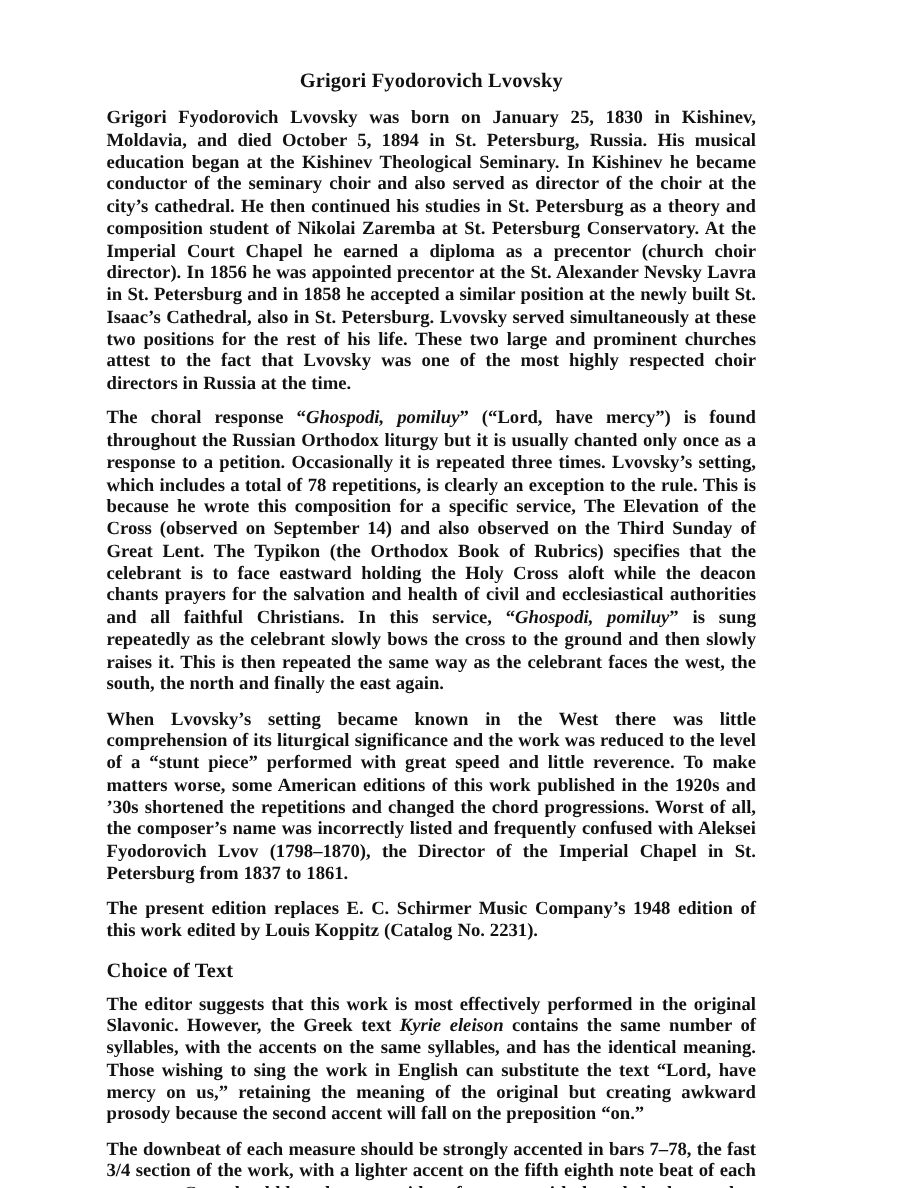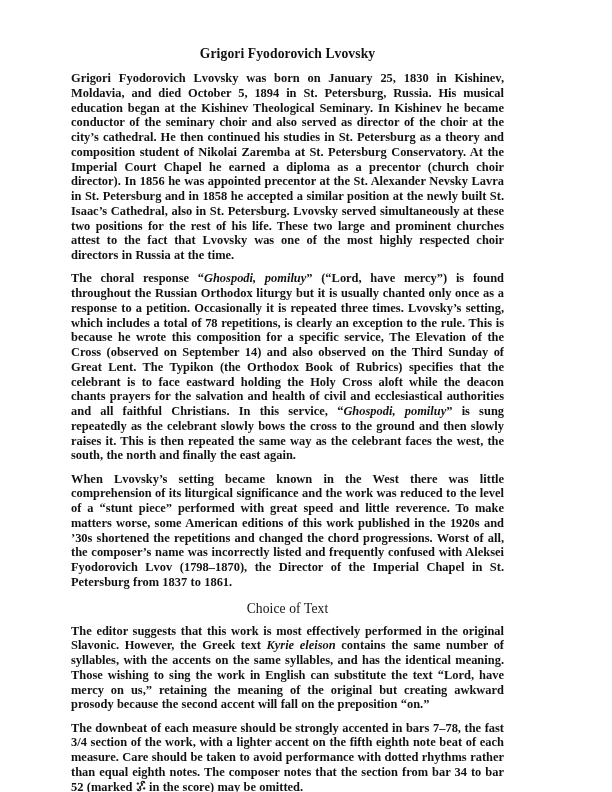--- a/index.html
+++ b/index.html
@@ -15,22 +15,22 @@
   }
   .doc-title{
     font-size:13.6px;
     font-weight:bold;
     text-align:center;
     margin:0 0 9px 0;
     letter-spacing:.1px;
   }
   .section-heading{
     font-size:13.6px;
-    font-weight:normal;
-    text-align:center;
+    font-weight:bold;
+    text-align:left;
     margin:11px 0 7px 0;
     letter-spacing:.1px;
   }
   .body-para{
     font-size:12.45px;
     line-height:14.75px;
     text-align:justify;
     margin:0 0 8.5px 0;
     word-spacing:.2px;
     font-weight:bold;
@@ -46,20 +46,21 @@
 </head>
 <body>
 
 <div class="page">
 
   <h1 class="doc-title">Grigori Fyodorovich Lvovsky</h1>
 
   <p class="body-para"><span>Grigori Fyodorovich Lvovsky was born on January 25, 1830 in Kishinev, Moldavia, and died October 5, 1894 in St. Petersburg, Russia. His musical education began at the Kishinev Theological Seminary. In Kishinev he became conductor of the seminary choir and also served as director of the choir at the city’s cathedral. He then continued his studies in St. Petersburg as a theory and composition student of Nikolai Zaremba at St. Petersburg Conservatory. At the Imperial Court Chapel he earned a diploma as a precentor (church choir director). In 1856 he was appointed precentor at the St. Alexander Nevsky Lavra in St. Petersburg and in 1858 he accepted a similar position at the newly built St. Isaac’s Cathedral, also in St. Petersburg. Lvovsky served simultaneously at these two positions for the rest of his life. These two large and prominent churches attest to the fact that Lvovsky was one of the most highly respected choir directors in Russia at the time.</span></p>
   <p class="body-para"><span>The choral response “</span><span class="it">Ghospodi, pomiluy</span><span>” (“Lord, have mercy”) is found throughout the Russian Orthodox liturgy but it is usually chanted only once as a response to a petition. Occasionally it is repeated three times. Lvovsky’s setting, which includes a total of 78 repetitions, is clearly an exception to the rule. This is because he wrote this composition for a specific service, The Elevation of the Cross (observed on September 14) and also observed on the Third Sunday of Great Lent. The Typikon (the Orthodox Book of Rubrics) specifies that the celebrant is to face eastward holding the Holy Cross aloft while the deacon chants prayers for the salvation and health of civil and ecclesiastical authorities and all faithful Christians. In this service, “</span><span class="it">Ghospodi, pomiluy</span><span>” is sung repeatedly as the celebrant slowly bows the cross to the ground and then slowly raises it. This is then repeated the same way as the celebrant faces the west, the south, the north and finally the east again.</span></p>
   <p class="body-para"><span>When Lvovsky’s setting became known in the West there was little comprehension of its liturgical significance and the work was reduced to the level of a “stunt piece” performed with great speed and little reverence. To make matters worse, some American editions of this work published in the 1920s and ’30s shortened the repetitions and changed the chord progressions. Worst of all, the composer’s name was incorrectly listed and frequently confused with Aleksei Fyodorovich Lvov (1798–1870), the Director of the Imperial Chapel in St. Petersburg from 1837 to 1861.</span></p>
+  <p class="body-para"><span>The present edition replaces E. C. Schirmer Music Company’s 1948 edition of this work edited by Louis Koppitz (Catalog No. 2231).</span></p>
 
   <h2 class="section-heading">Choice of Text</h2>
   <p class="body-para"><span>The editor suggests that this work is most effectively performed in the original Slavonic. However, the Greek text </span><span class="it">Kyrie eleison</span><span> contains the same number of syllables, with the accents on the same syllables, and has the identical meaning. Those wishing to sing the work in English can substitute the text “Lord, have mercy on us,” retaining the meaning of the original but creating awkward prosody because the second accent will fall on the preposition “on.”</span></p>
 
   <p class="body-para"><span>The downbeat of each measure should be strongly accented in bars 7–78, the fast 3/4 section of the work, with a lighter accent on the fifth eighth note beat of each measure. Care should be taken to avoid performance with dotted rhythms rather than equal eighth notes. The composer notes that the section from bar 34 to bar 52 (marked </span><svg class="segno" viewBox="0 0 14 16" fill="none" xmlns="http://www.w3.org/2000/svg">
     <line x1="2.2" y1="15" x2="11.8" y2="1" stroke-width="1.4"></line>
     <path d="M12.3,4.4 C12.8,1.8 9.2,0.4 7.6,2.4 C6.2,4.2 8.2,6.2 9.6,7.6" stroke-width="1.5"></path>
     <path d="M1.7,11.6 C1.2,14.2 4.8,15.6 6.4,13.6 C7.8,11.8 5.8,9.8 4.4,8.4" stroke-width="1.5"></path>
     <circle cx="2.6" cy="4.6" r="1.15" fill="#121212" stroke="none"></circle>
     <circle cx="11.4" cy="11.4" r="1.15" fill="#121212" stroke="none"></circle>

